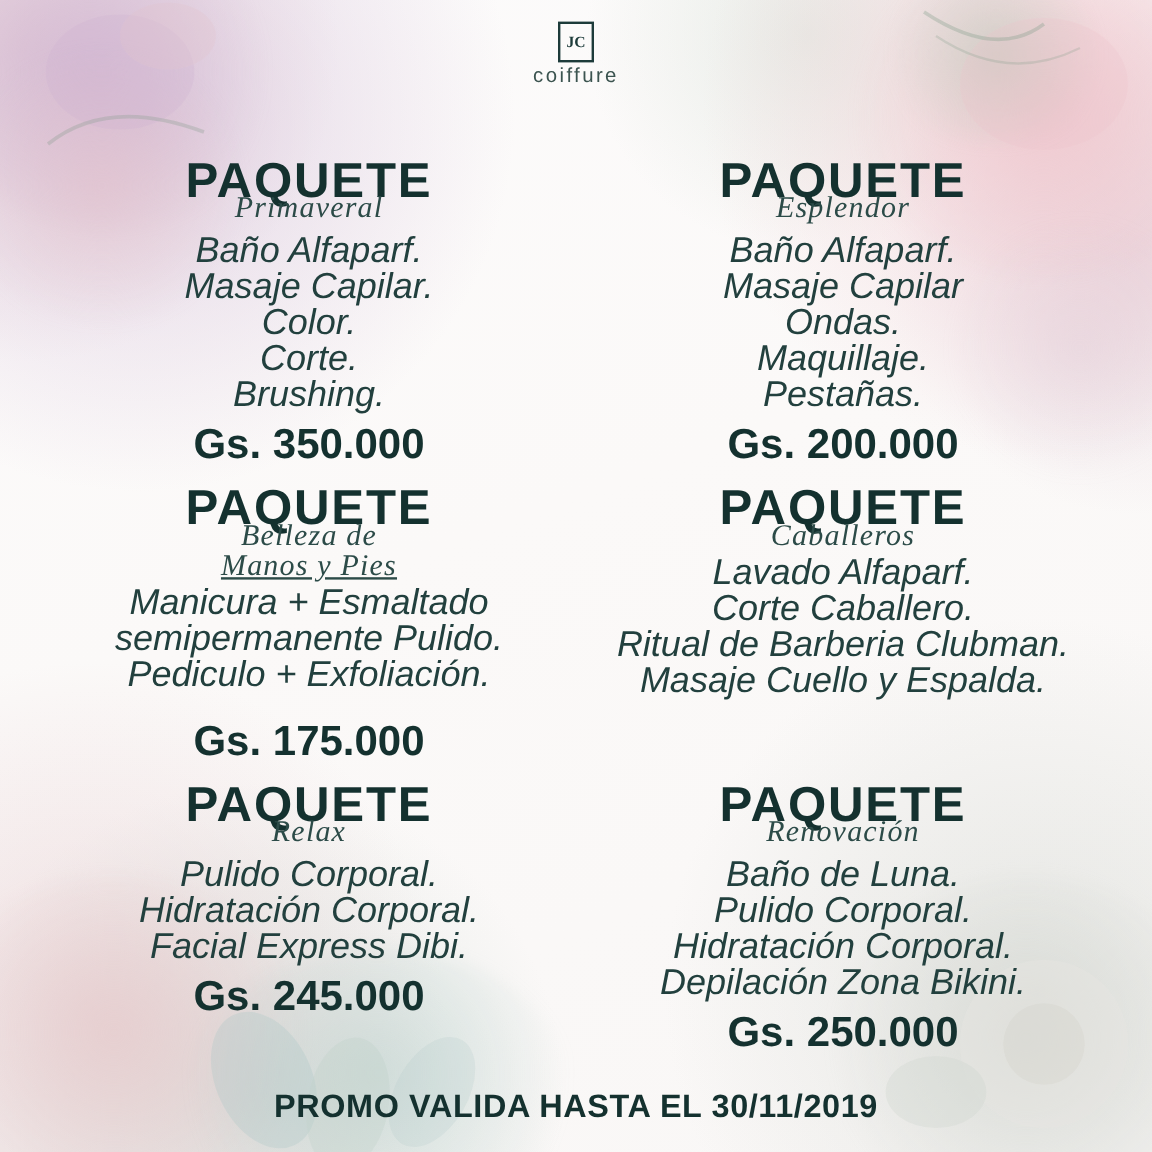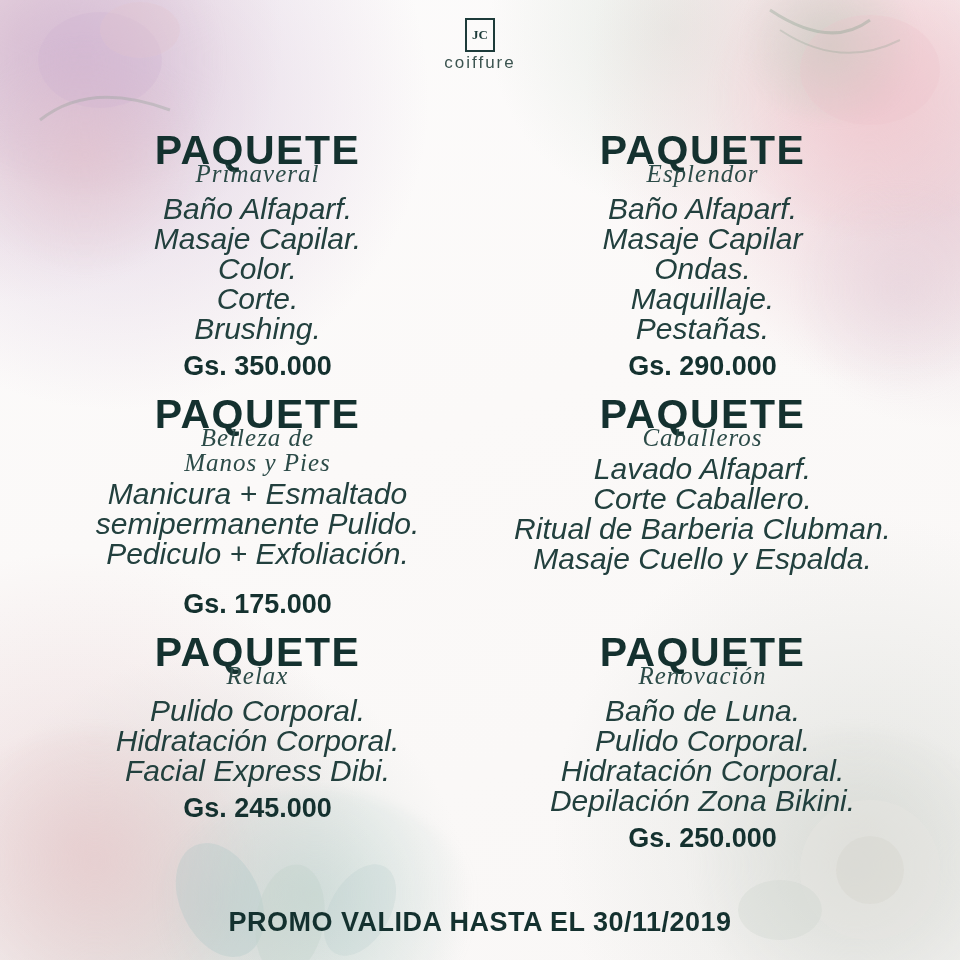--- a/index.html
+++ b/index.html
@@ -111,35 +111,36 @@
     font-style: italic;
     font-size: 25px;
     color: #2c4b48;
     line-height: 24px;
     margin-top: -10px;
     letter-spacing: 1px;
   }
   .pkg-script .line2 {
     display: block;
     margin-top: 1px;
+    text-decoration: underline;
   }
   .pkg-items {
     margin-top: 8px;
   }
   .pkg-item {
     font-family: "Liberation Sans", sans-serif;
     font-size: 30px;
     color: #22403e;
     line-height: 30px;
     font-style: italic;
   }
   .pkg-price {
     font-family: "Liberation Sans", sans-serif;
     font-weight: bold;
-    font-size: 27px;
+    font-size: 35px;
     color: #14312f;
     margin-top: 7px;
   }
   .pkg.tight .pkg-items { margin-top: 4px; }
 
   
   .footer {
     position: absolute;
     bottom: 22px;
     left: 0;
@@ -214,21 +215,21 @@
     <div class="pkg">
       <div class="pkg-title">PAQUETE</div>
       <div class="pkg-script">Esplendor</div>
       <div class="pkg-items">
         <div class="pkg-item">Baño Alfaparf.</div>
         <div class="pkg-item">Masaje Capilar</div>
         <div class="pkg-item">Ondas.</div>
         <div class="pkg-item">Maquillaje.</div>
         <div class="pkg-item">Pestañas.</div>
       </div>
-      <div class="pkg-price">Gs. 290.000</div>
+      <div class="pkg-price">Gs. 200.000</div>
     </div>
 
     <div class="pkg tight">
       <div class="pkg-title">PAQUETE</div>
       <div class="pkg-script">
         <span>Belleza de</span>
         <span class="line2">Manos y Pies</span>
       </div>
       <div class="pkg-items">
         <div class="pkg-item">Manicura + Esmaltado</div>

